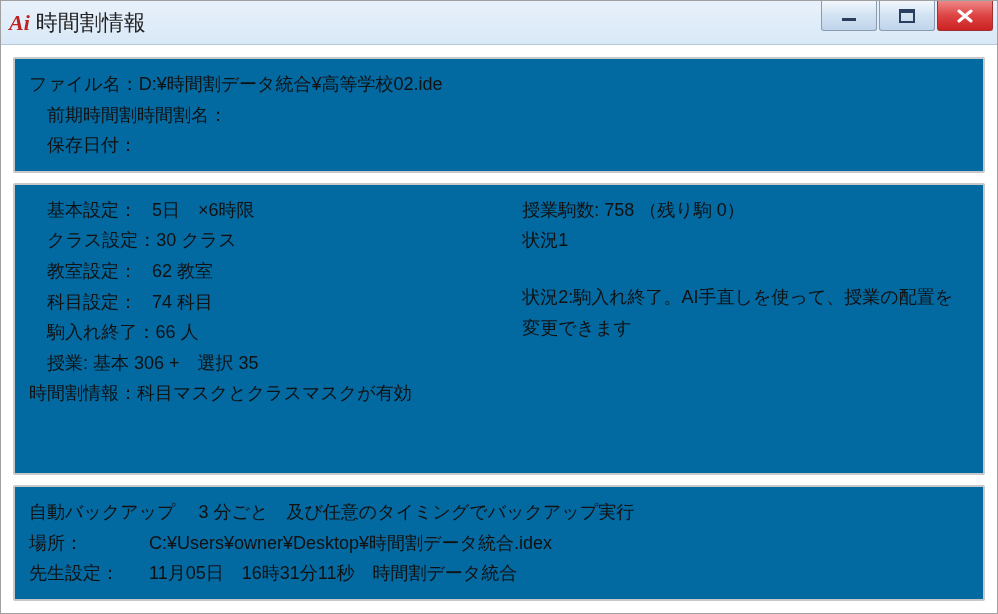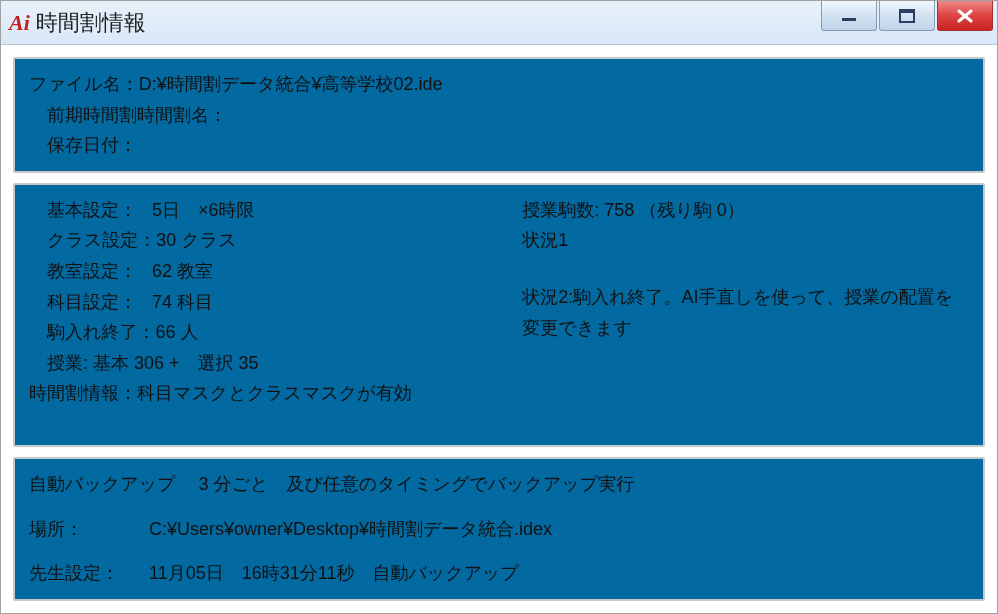--- a/index.html
+++ b/index.html
@@ -86,21 +86,21 @@
       display: flex;
       gap: 24px;
     }
     .mid-left { flex: 1.05; }
     .mid-right { flex: 1; }
     .panel-bottom { }
     .row { display: flex; }
     .lbl2 { min-width: 105px; }
     .indent { padding-left: 18px; }
     .gap-top { margin-top: 26px; }
-    .backup-row { display: flex; margin-top: 14px; }
+    .backup-row { display: flex; }
     .backup-lbl { min-width: 120px; }
   </style>
 </head>
 <body>
 
 <div class="window">
   <div class="titlebar">
     <span class="app-icon">Ai</span>
     <span class="title-text">時間割情報</span>
     <div class="win-controls">
@@ -177,18 +177,18 @@
     </div>
 
     <div class="panel panel-bottom">
       <div>自動バックアップ　 3 分ごと　及び任意のタイミングでバックアップ実行</div>
       <div class="backup-row">
         <span class="backup-lbl">場所：</span>
         <span>C:¥Users¥owner¥Desktop¥時間割データ統合.idex</span>
       </div>
       <div class="backup-row">
         <span class="backup-lbl">先生設定：</span>
-        <span>11月05日　16時31分11秒　自動バックアップ</span>
+        <span>11月05日　16時31分11秒　時間割データ統合</span>
       </div>
     </div>
 
   </div>
 </div>
 
 </body></html>

